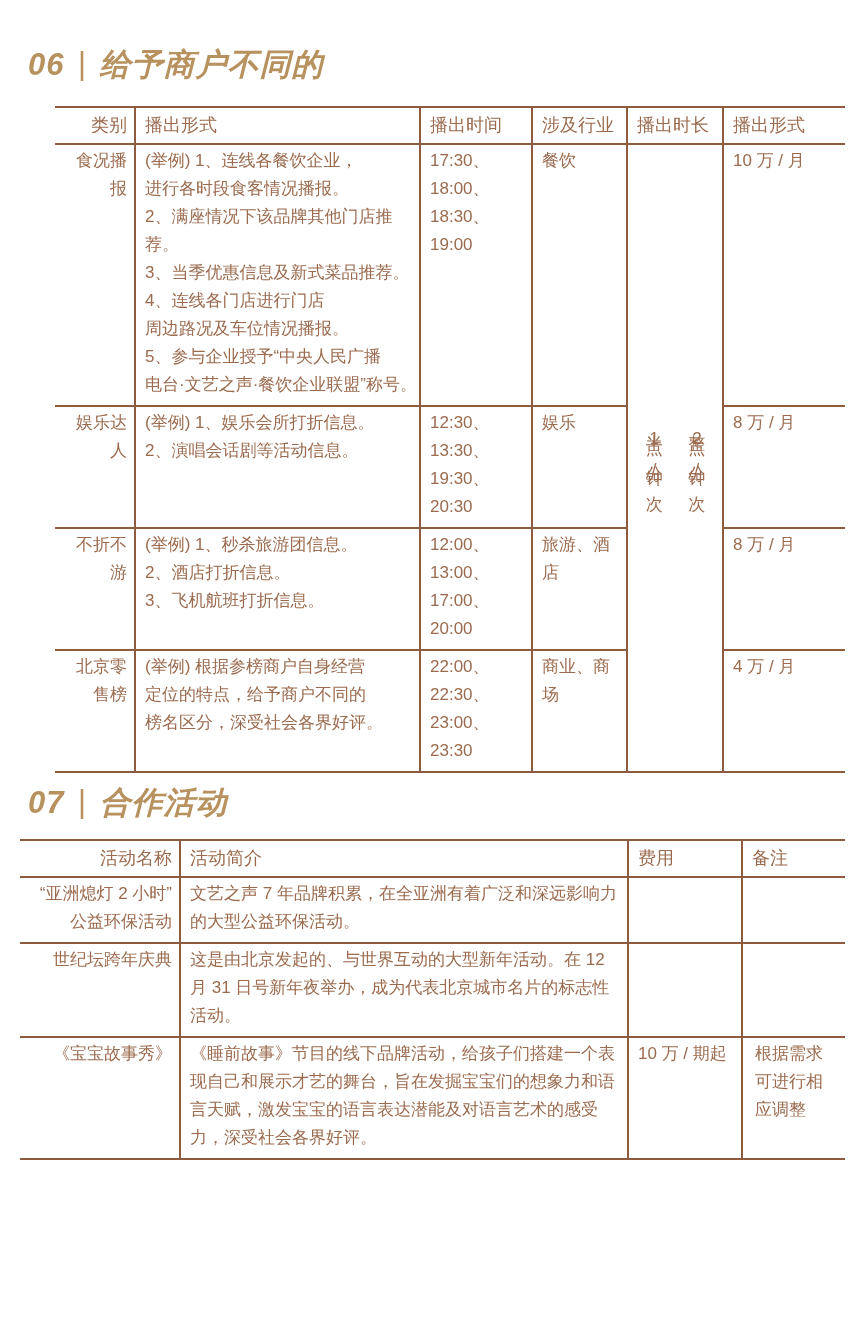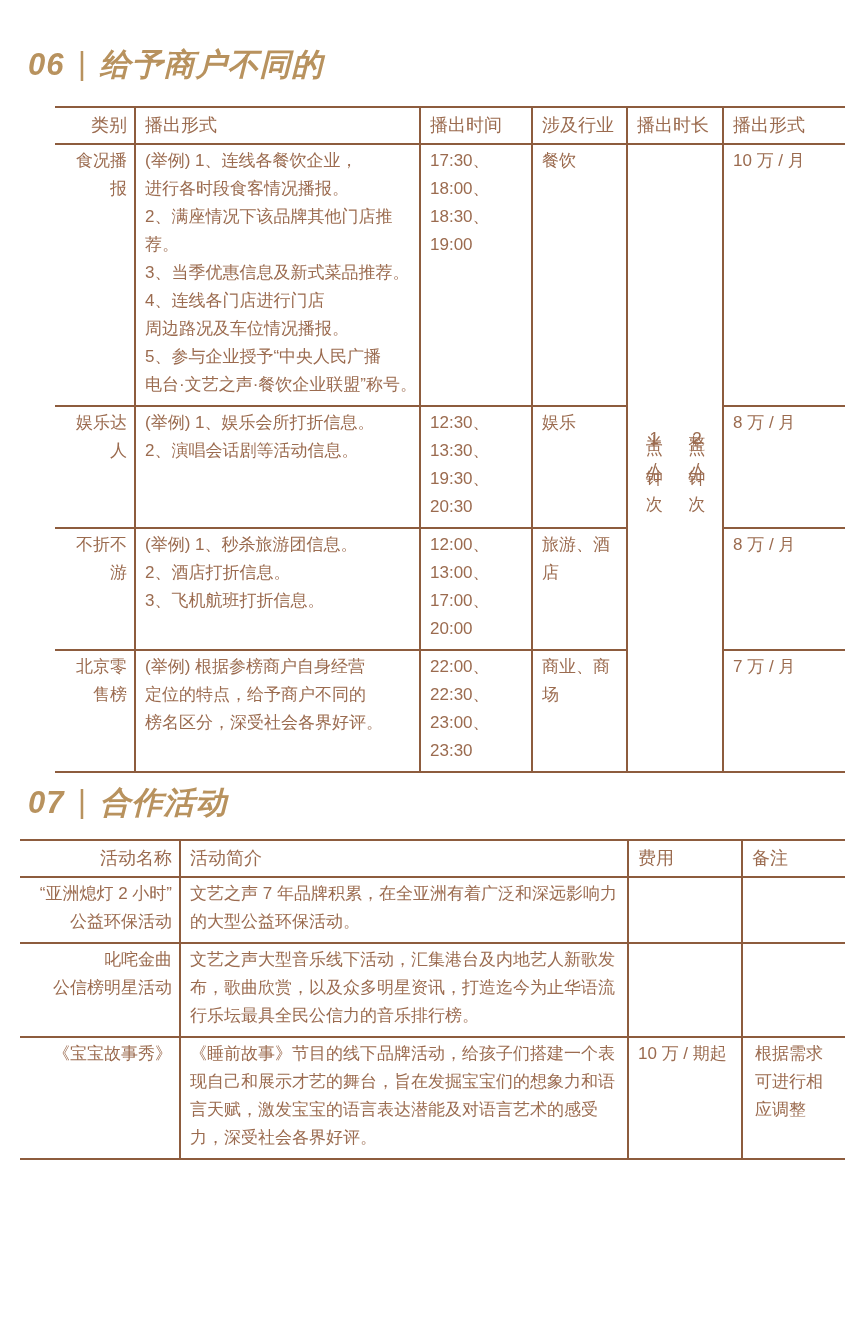--- a/index.html
+++ b/index.html
@@ -112,21 +112,21 @@
         <td class="bb">8 万 / 月</td>
       </tr>
       <tr>
         <td class="bb br alr">北京零售榜</td>
         <td class="bb br pre fmt">(举例) 根据参榜商户自身经营
 定位的特点，给予商户不同的
 榜名区分，深受社会各界好评。</td>
         <td class="bb br pre">22:00、22:30、
 23:00、23:30</td>
         <td class="bb br">商业、商场</td>
-        <td class="bb">7 万 / 月</td>
+        <td class="bb">4 万 / 月</td>
       </tr>
     </tbody>
   </table>
 
   <div class="sec-heading" style="margin-top:9px;">
     <span class="sec-num">07</span>
     <span class="sec-bar">|</span>
     <span class="sec-title">合作活动</span>
   </div>
 
@@ -147,23 +147,22 @@
     </thead>
     <tbody>
       <tr>
         <td class="bb br alr pre">“亚洲熄灯 2 小时”
 公益环保活动</td>
         <td class="bb br">文艺之声 7 年品牌积累，在全亚洲有着广泛和深远影响力的大型公益环保活动。</td>
         <td class="bb br"></td>
         <td class="bb remark"></td>
       </tr>
       <tr>
-        <td class="bb br alr pre">叱咤金曲
-公信榜明星活动</td>
-        <td class="bb br">文艺之声大型音乐线下活动，汇集港台及内地艺人新歌发布，歌曲欣赏，以及众多明星资讯，打造迄今为止华语流行乐坛最具全民公信力的音乐排行榜。</td>
+        <td class="bb br alr pre">世纪坛跨年庆典</td>
+        <td class="bb br">这是由北京发起的、与世界互动的大型新年活动。在 12 月 31 日号新年夜举办，成为代表北京城市名片的标志性活动。</td>
         <td class="bb br"></td>
         <td class="bb remark"></td>
       </tr>
       <tr>
         <td class="bb br alr pre">《宝宝故事秀》</td>
         <td class="bb br">《睡前故事》节目的线下品牌活动，给孩子们搭建一个表现自己和展示才艺的舞台，旨在发掘宝宝们的想象力和语言天赋，激发宝宝的语言表达潜能及对语言艺术的感受力，深受社会各界好评。</td>
         <td class="bb br">10 万 / 期起</td>
         <td class="bb remark">根据需求可进行相应调整</td>
       </tr>
 

